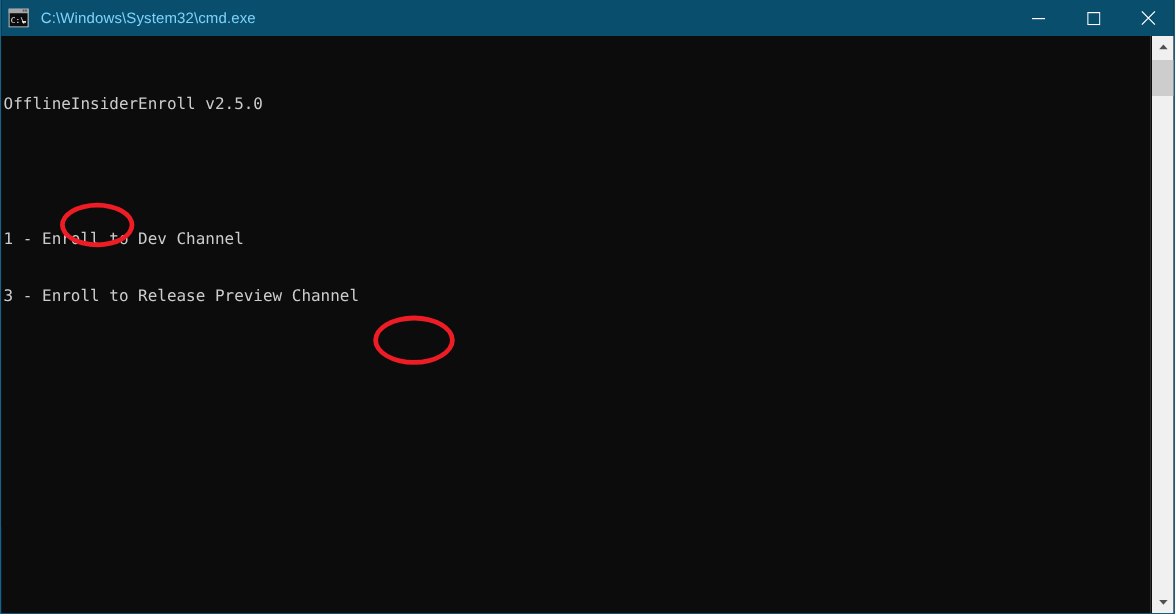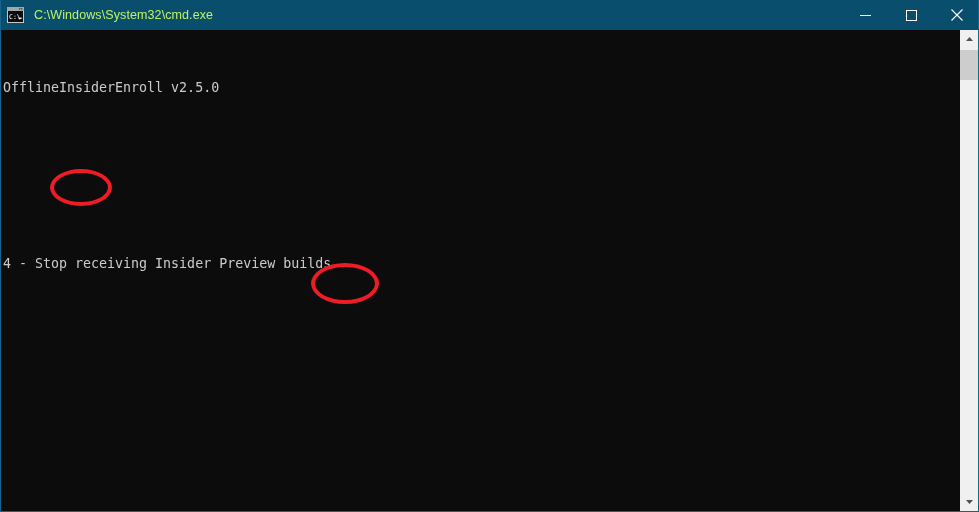--- a/index.html
+++ b/index.html
@@ -46,21 +46,21 @@
     height: 100%;
   }
   .app-icon {
     width: 17px;
     height: 16px;
     flex: 0 0 auto;
     margin-right: 10px;
     position: relative;
   }
   .title-text {
-    color: #bef264;
+    color: #7dd3fc;
     font-size: 12.5px;
     line-height: 30px;
     white-space: nowrap;
     letter-spacing: 0.1px;
   }
   .winbtns {
     display: flex;
     flex: 0 0 auto;
     height: 30px;
   }
@@ -194,23 +194,24 @@
       </div>
     </div>
   </div>
 
   <div class="console">
     <div class="term">
 
       <div class="line">OfflineInsiderEnroll v2.5.0</div>
       <div class="blank">&nbsp;</div>
 
+      <div class="line">1 - Enroll to Dev Channel</div>
+      <div class="line">3 - Enroll to Release Preview Channel</div>
       <div class="blank">&nbsp;</div>
 
-      <div class="line">4 - Stop receiving Insider Preview builds</div>
       <div class="blank">&nbsp;</div>
 
       
       
 
       
       
       
 
       

